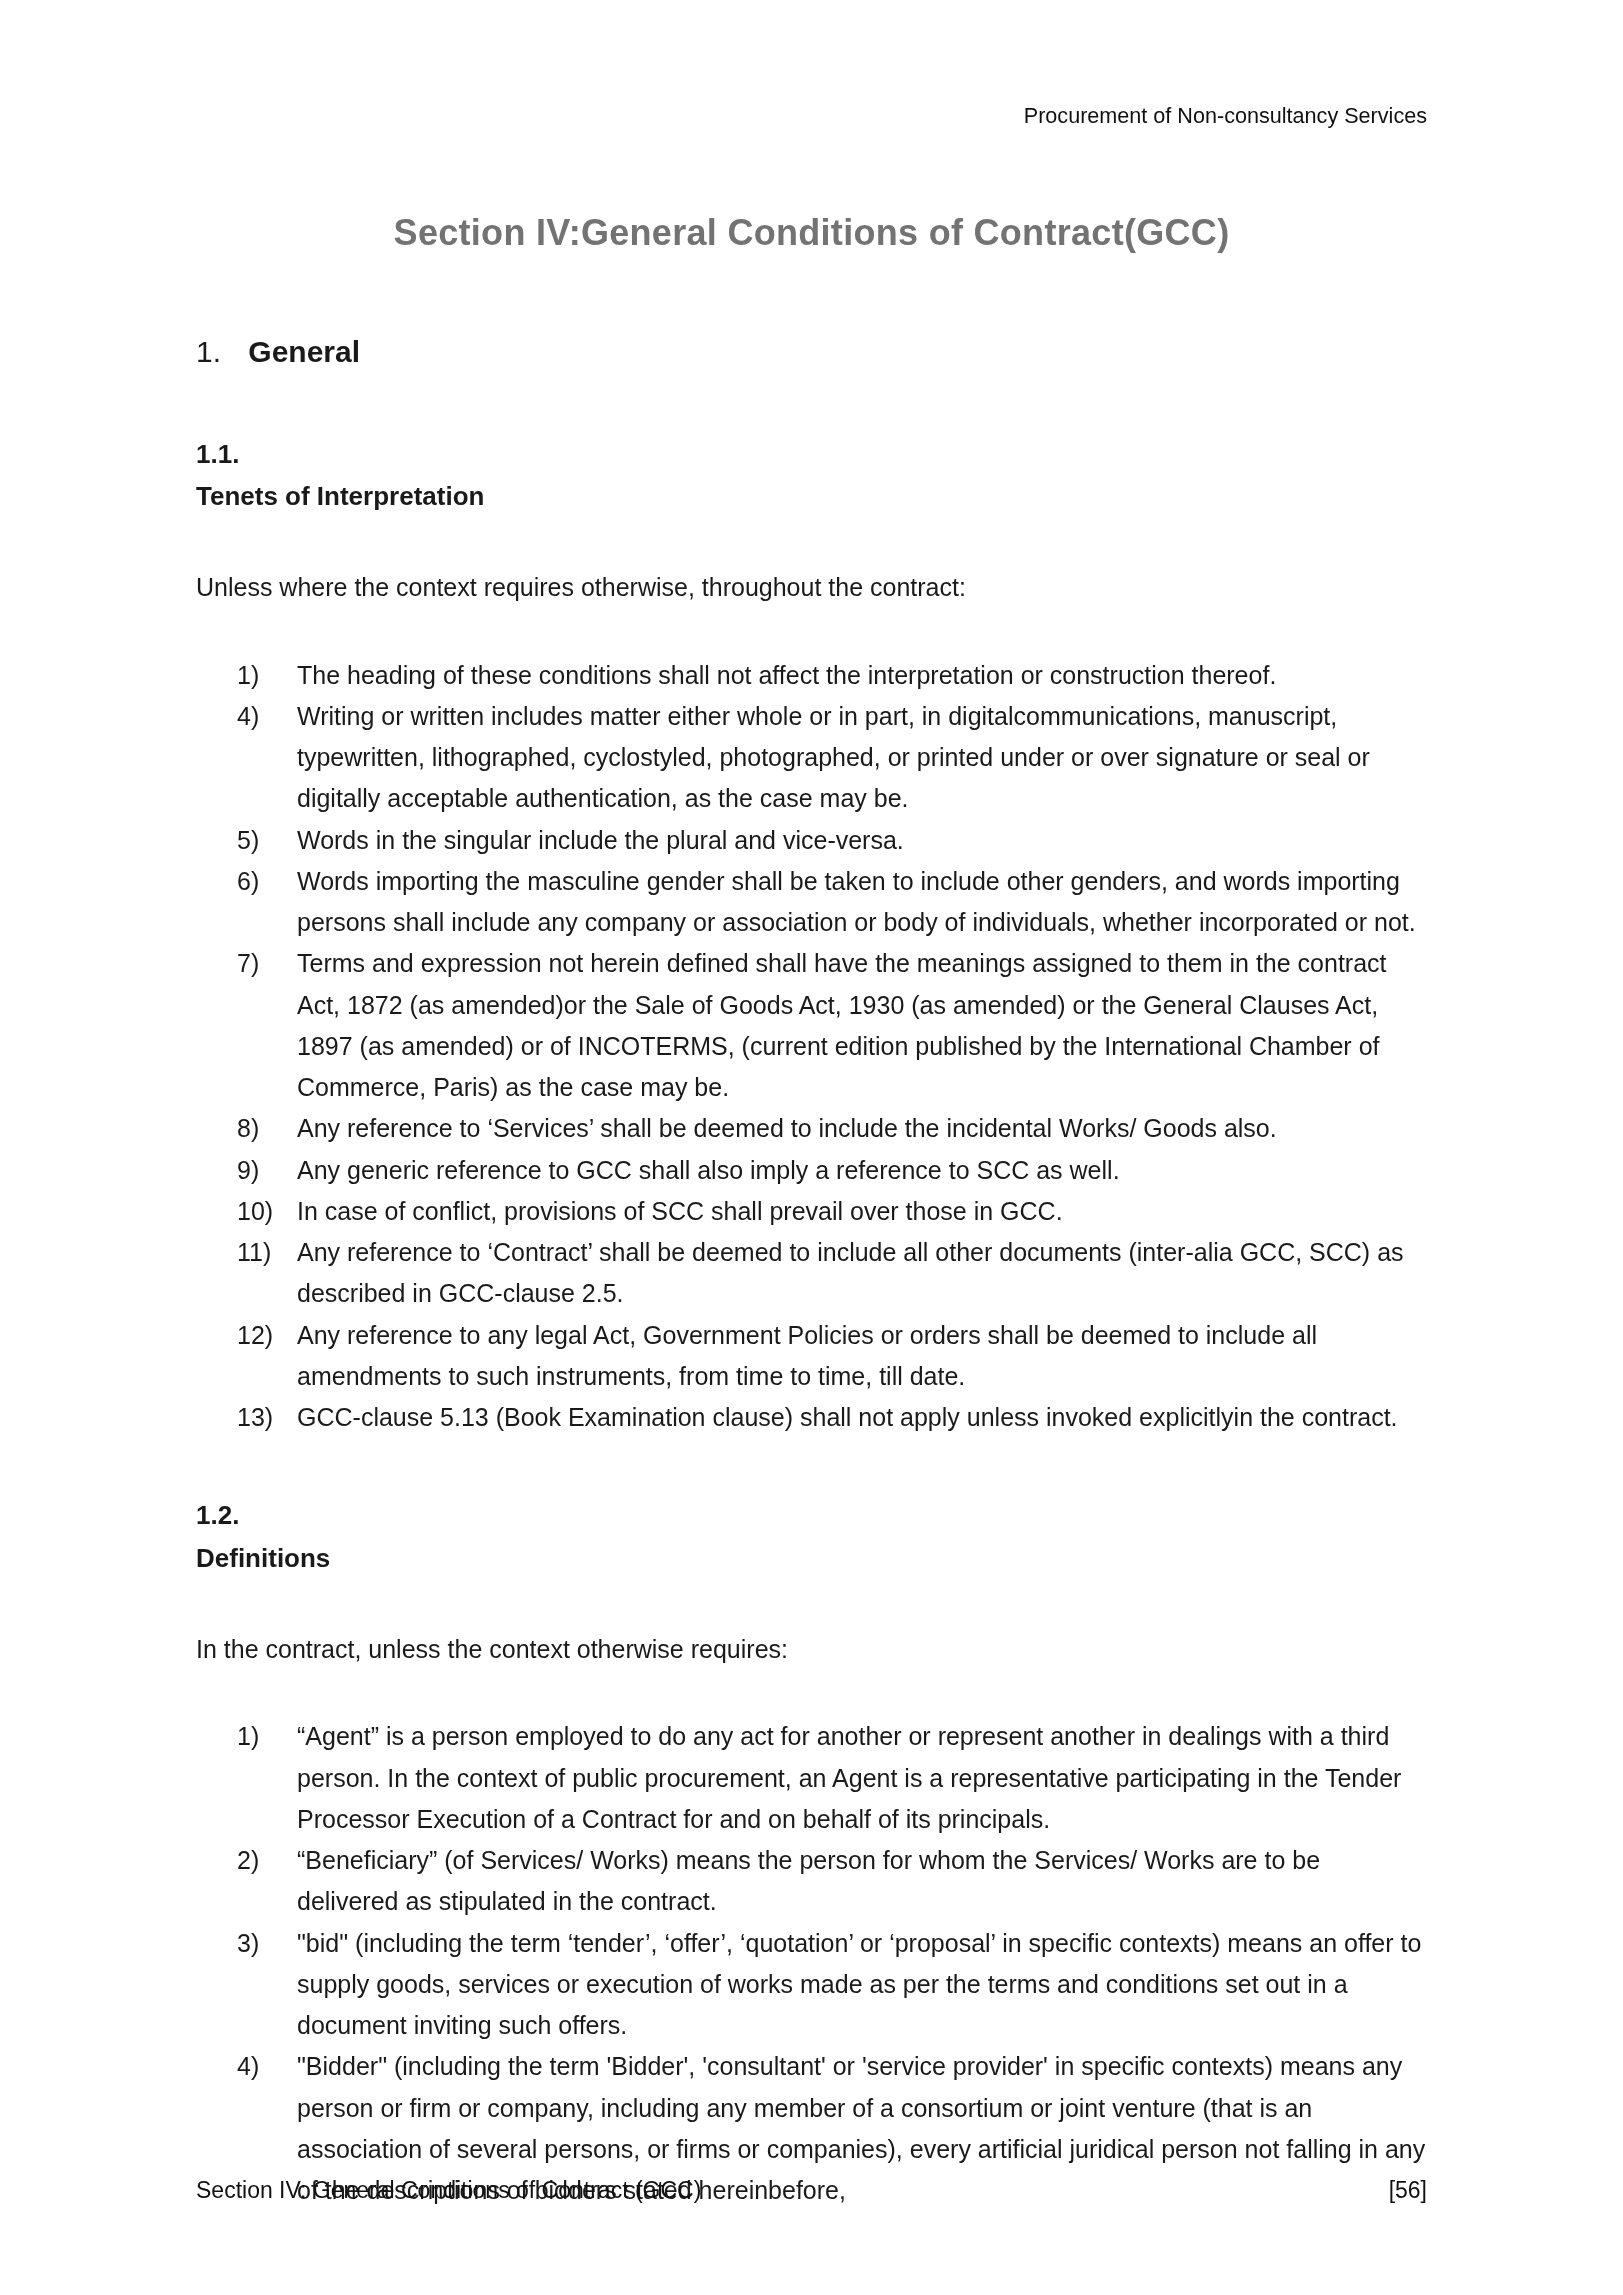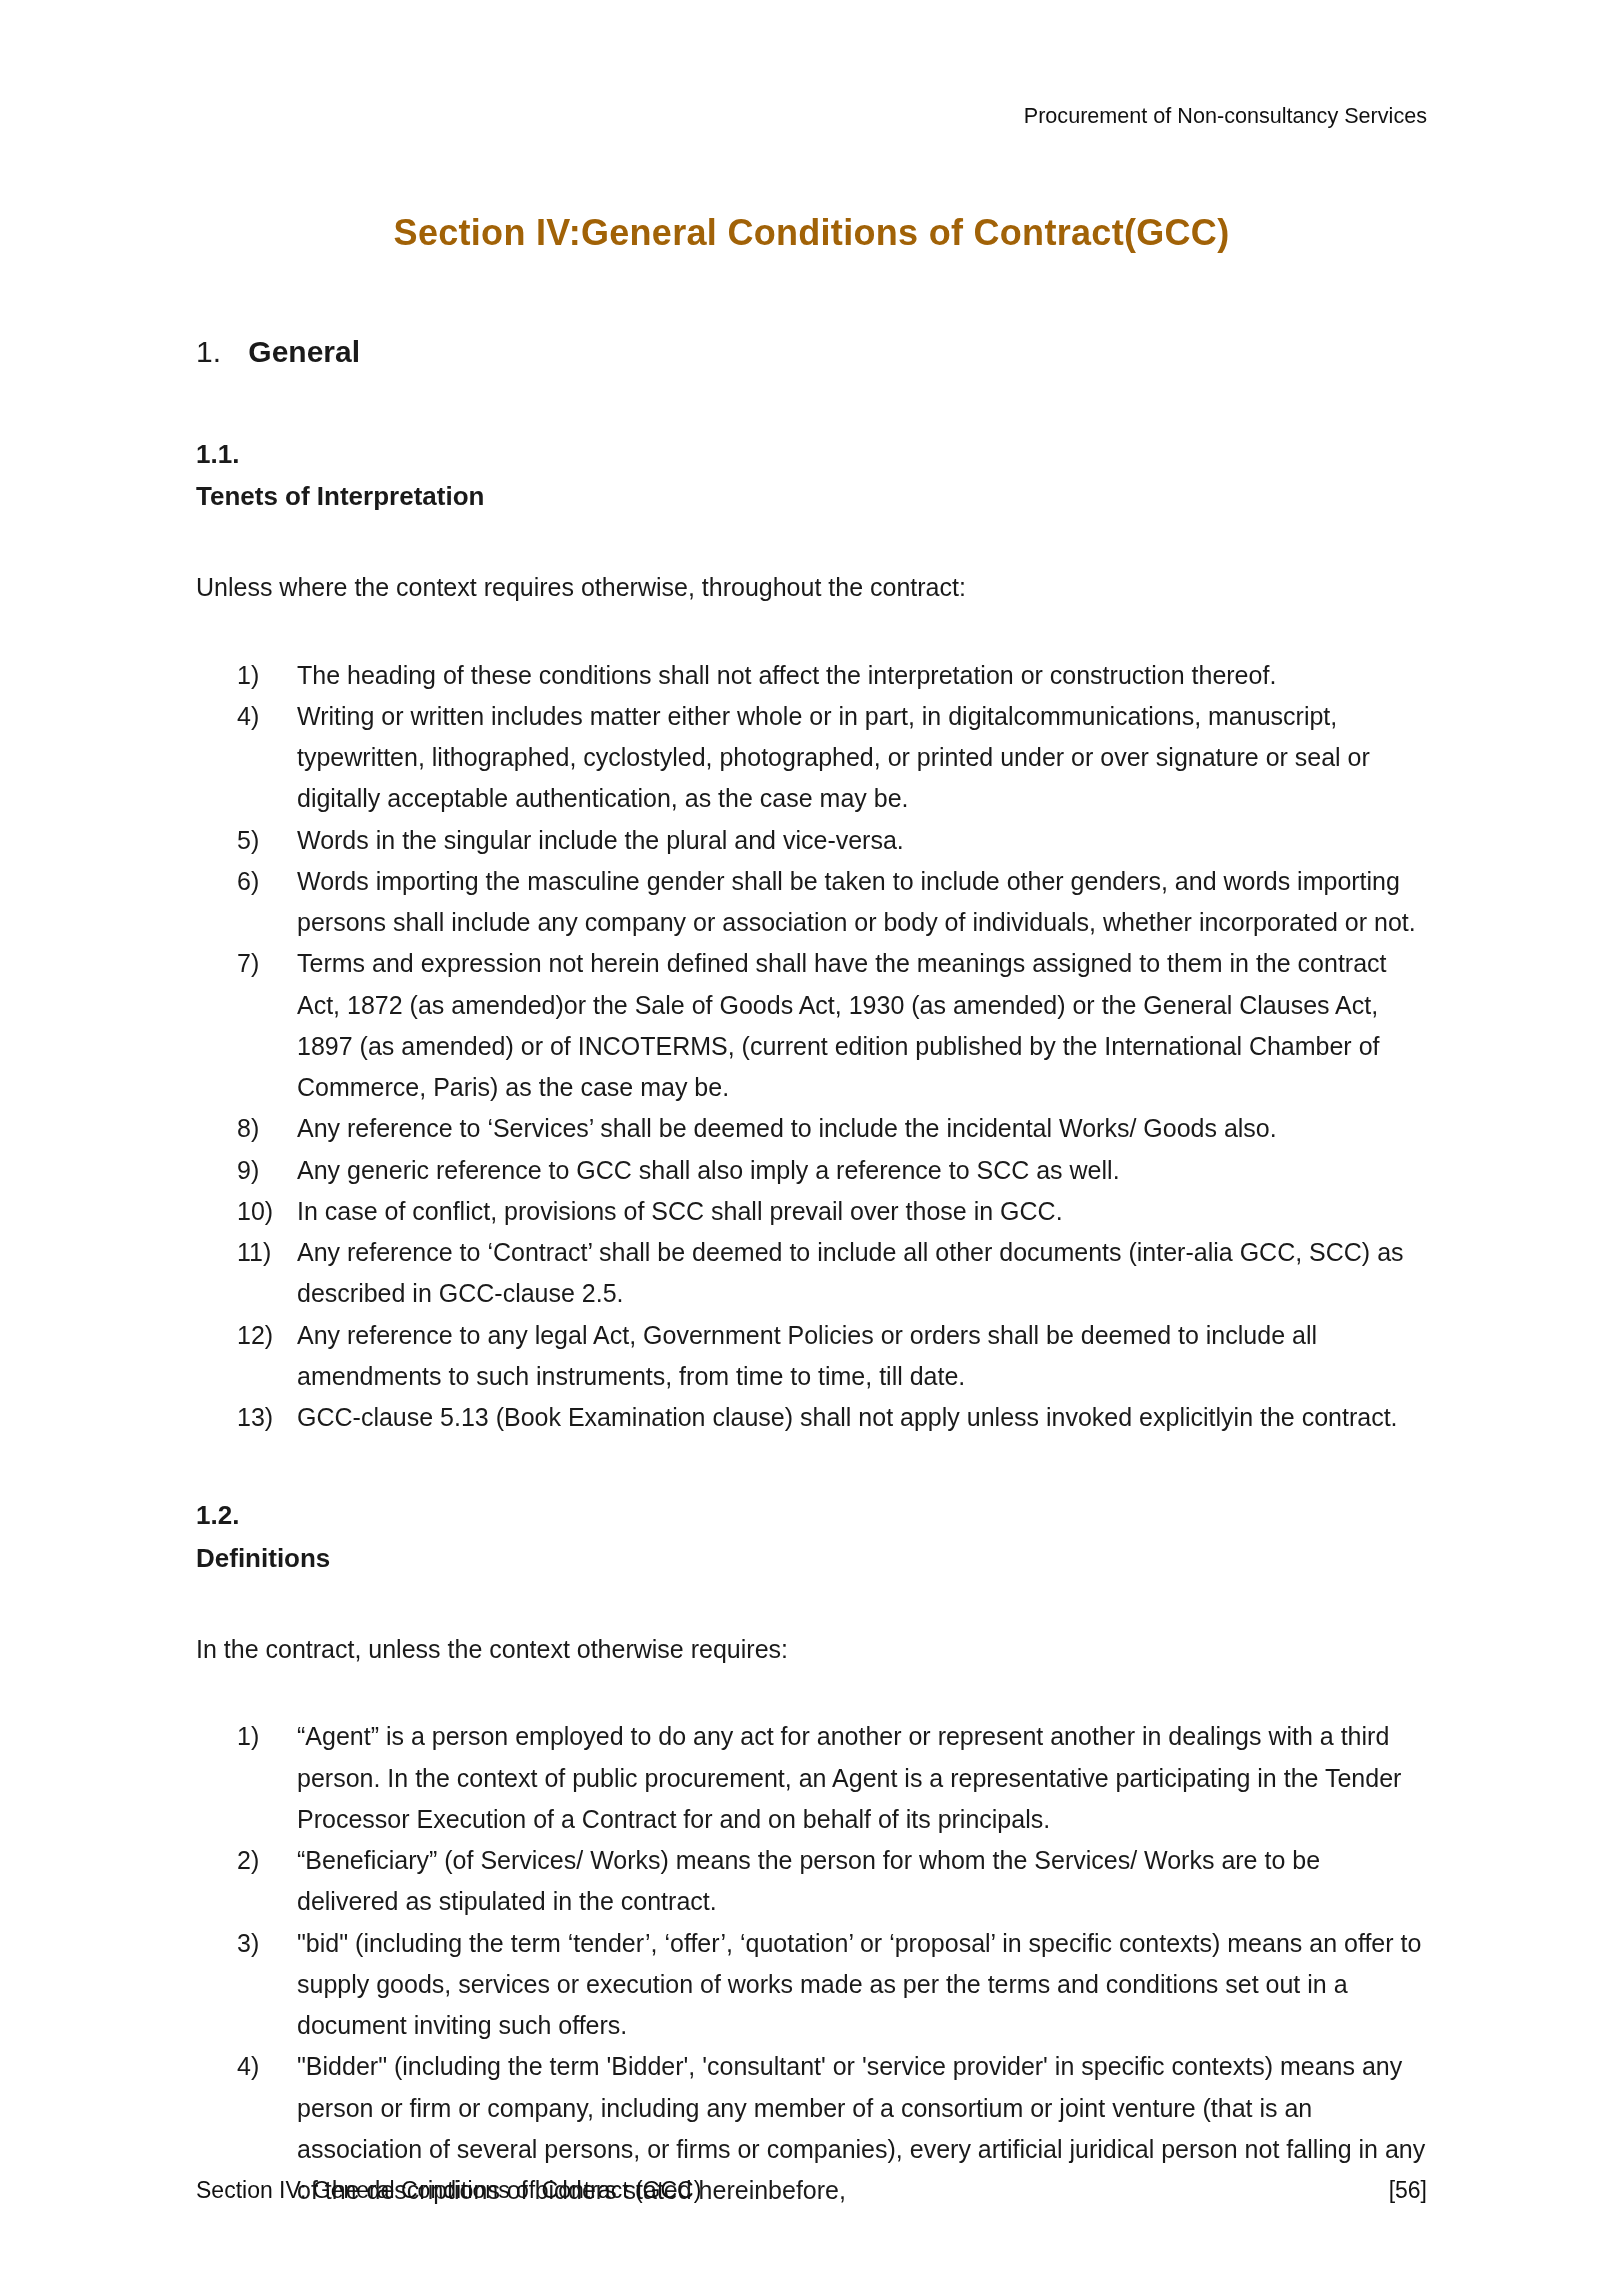--- a/index.html
+++ b/index.html
@@ -22,21 +22,21 @@
   .page-header {
     text-align: right;
     font-size: 21.6px;
     color: #111;
     margin-bottom: 69px;
   }
   .doc-title {
     text-align: center;
     font-size: 36px;
     font-weight: 700;
-    color: #a16207;
+    color: #737373;
     margin-bottom: 65px;
     letter-spacing: 0.3px;
   }
   .section-heading {
     font-size: 30px;
     margin-bottom: 56px;
   }
   .section-heading .sec-num {
     font-weight: 400;
     display: inline-block;

